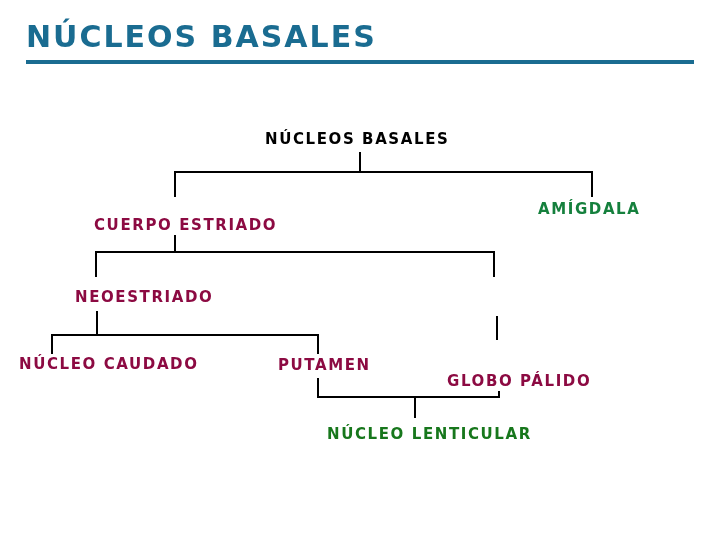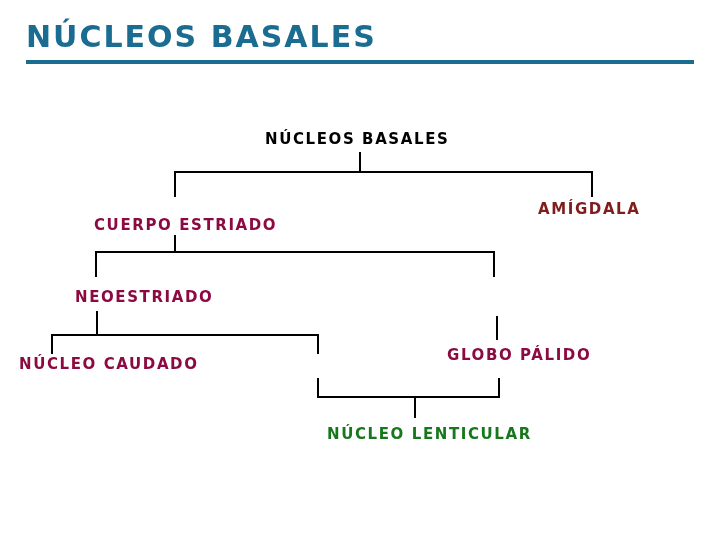--- a/index.html
+++ b/index.html
@@ -48,21 +48,21 @@
     font-size: 15px;
     letter-spacing: 1.6px;
     white-space: nowrap;
     line-height: 1;
     background: #ffffff;
     padding: 2px 3px;
     z-index: 3;
   }
   .node.root       { color: #000000; }
   .node.maroon     { color: #8c0a42; }
-  .node.navy       { color: #7f1d1d; }
+  .node.navy       { color: #15803d; }
   .node.green      { color: #17771c; margin-left: 6px; }
 
   
   .ln {
     position: absolute;
     background: #000000;
     z-index: 1;
   }
   .ln.h { height: 2px; }
   .ln.v { width: 2px; }
@@ -110,18 +110,19 @@
 
   <div class="node maroon" style="left:91px; top:216px;">CUERPO ESTRIADO</div>
 
   <div class="node navy" style="left:535px; top:200px;">AMÍGDALA</div>
 
   <div class="node maroon" style="left:38px; top:288px;margin-left:34px;">NEOESTRIADO</div>
 
 
   <div class="node maroon" style="left:16px; top:355px;">NÚCLEO CAUDADO</div>
 
+  <div class="node maroon" style="left:275px; top:356px;">PUTAMEN</div>
 
-  <div class="node maroon" style="left:444px; top:346px;">GLOBO PÁLIDO</div>
+  <div class="node maroon" style="left:444px; top:372px;">GLOBO PÁLIDO</div>
 
   <div class="node green" style="left:318px; top:425px;">NÚCLEO LENTICULAR</div>
 
 </div>
 
 </body></html>

